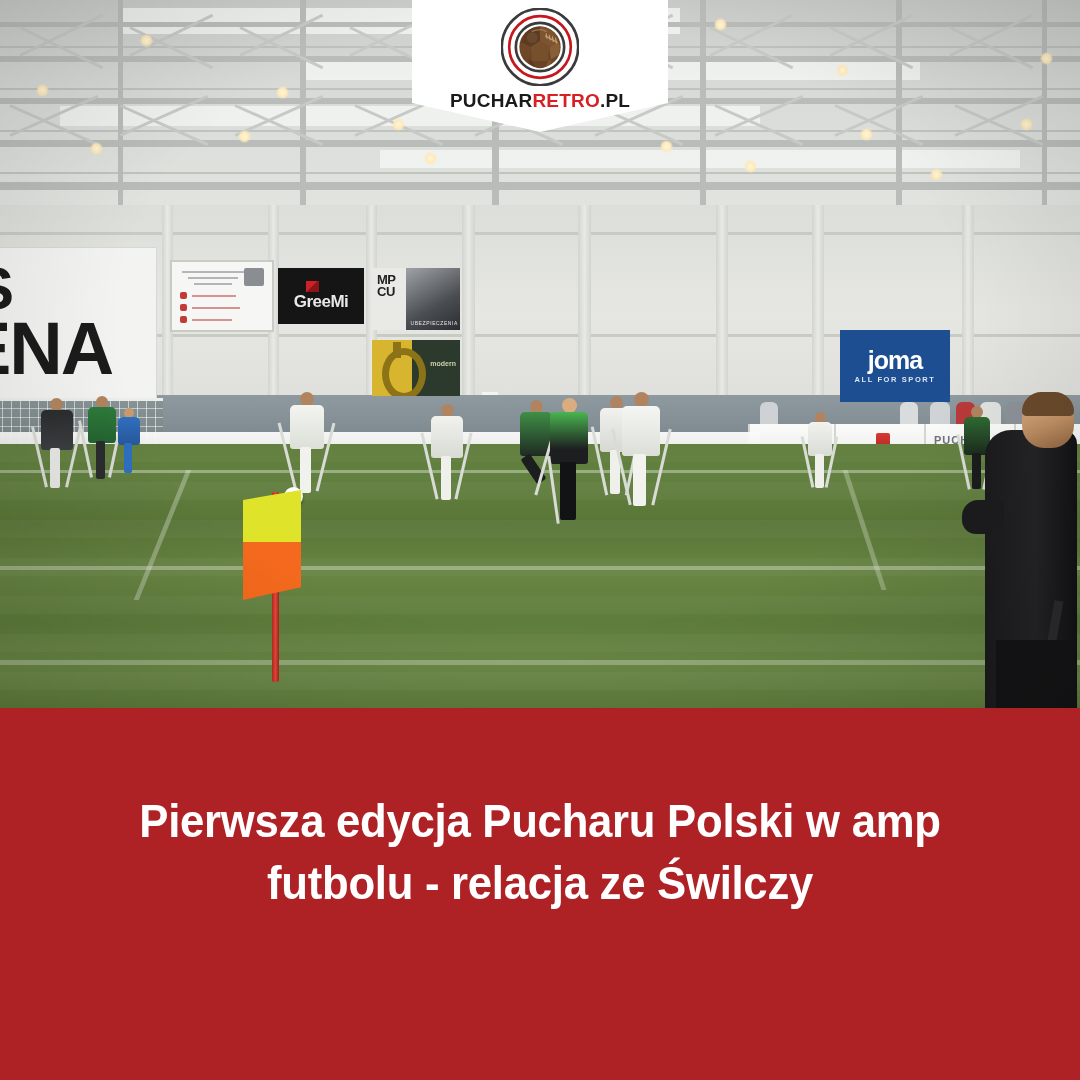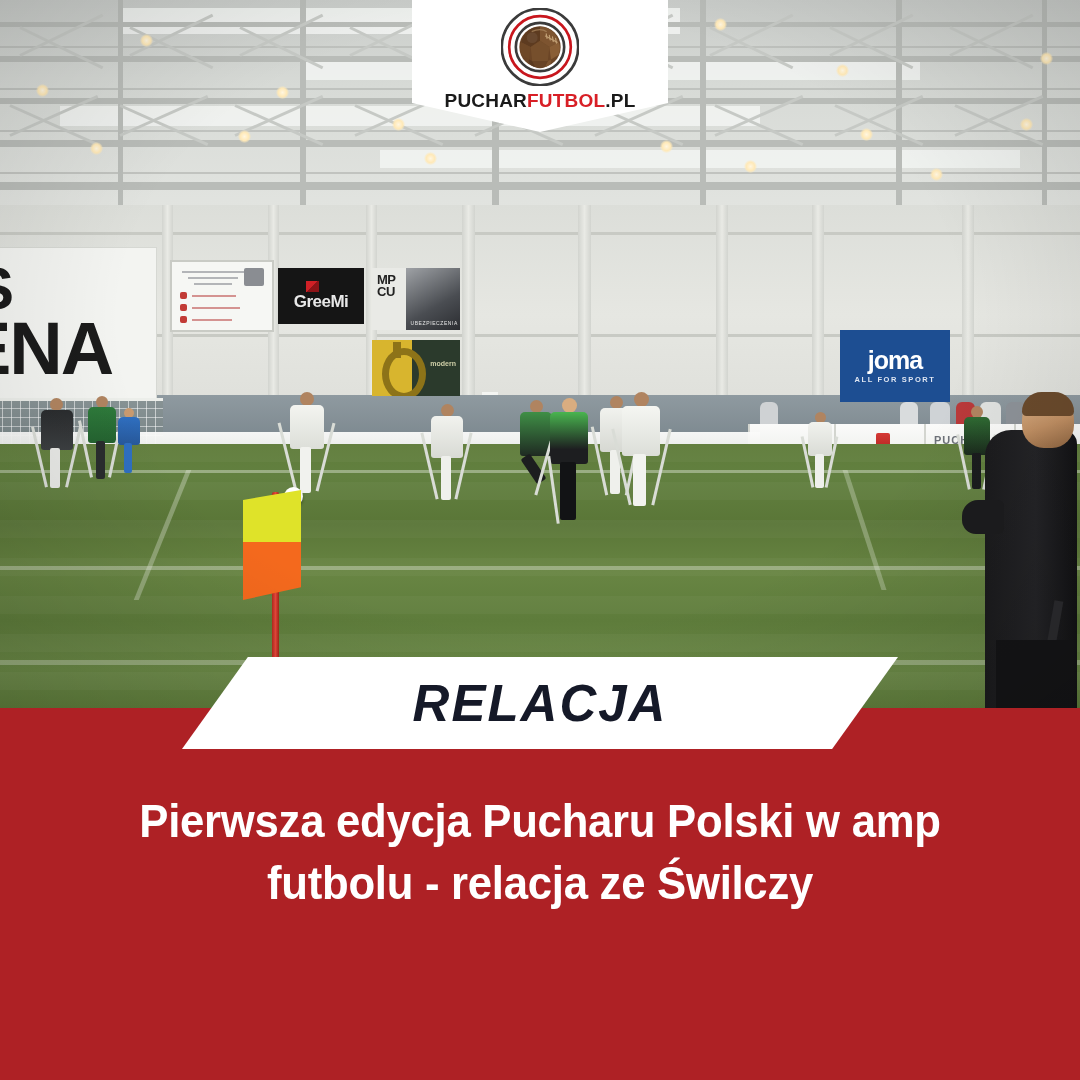--- a/index.html
+++ b/index.html
@@ -474,23 +474,20 @@
           <line x1="58" y1="33" x2="59" y2="39"></line>
           <line x1="62" y1="35" x2="63" y2="41"></line>
           <line x1="66" y1="37" x2="67" y2="43"></line>
           <line x1="70" y1="39" x2="71" y2="45"></line>
         </g>
         <path d="M40 30 C46 27 54 27 58 30" fill="none" stroke="#a8845c" stroke-width="1.6" stroke-linecap="round" opacity=".8"></path>
         <circle cx="40" cy="38" r="7" fill="#ffffff" opacity=".07"></circle>
       </svg>
     </div>
     <div class="logo-text">
-      <span>PUCHAR</span><span class="red">FUTBOL</span><span>.PL</span>
+      <span>PUCHAR</span><span class="red">RETRO</span><span>.PL</span>
     </div>
   </div>
 
-  <div class="ribbon">
-    <span class="ribbon-txt">RELACJA</span>
-  </div>
 
   <div class="title">Pierwsza edycja Pucharu Polski w amp futbolu - relacja ze Świlczy</div>
 
 </div>
 
 </body></html>

